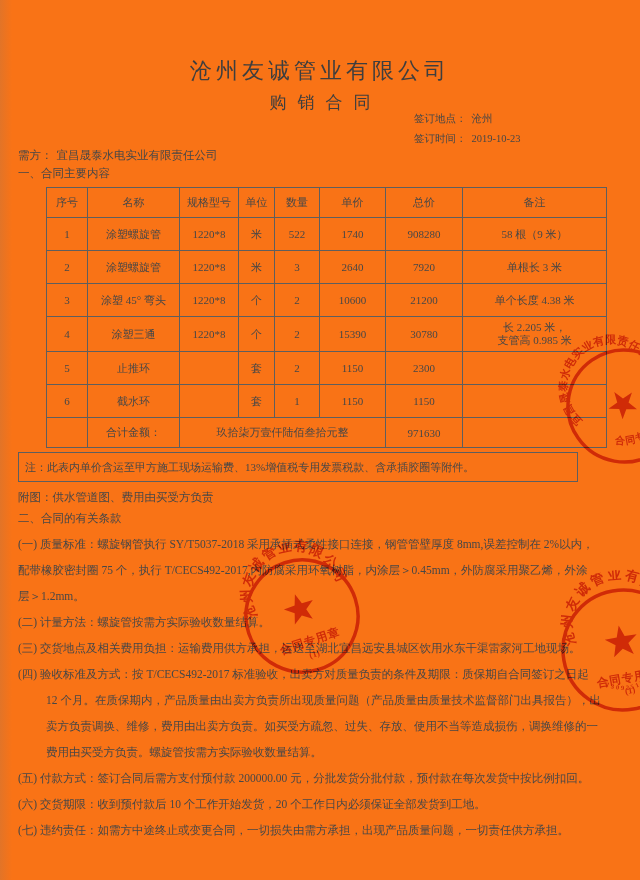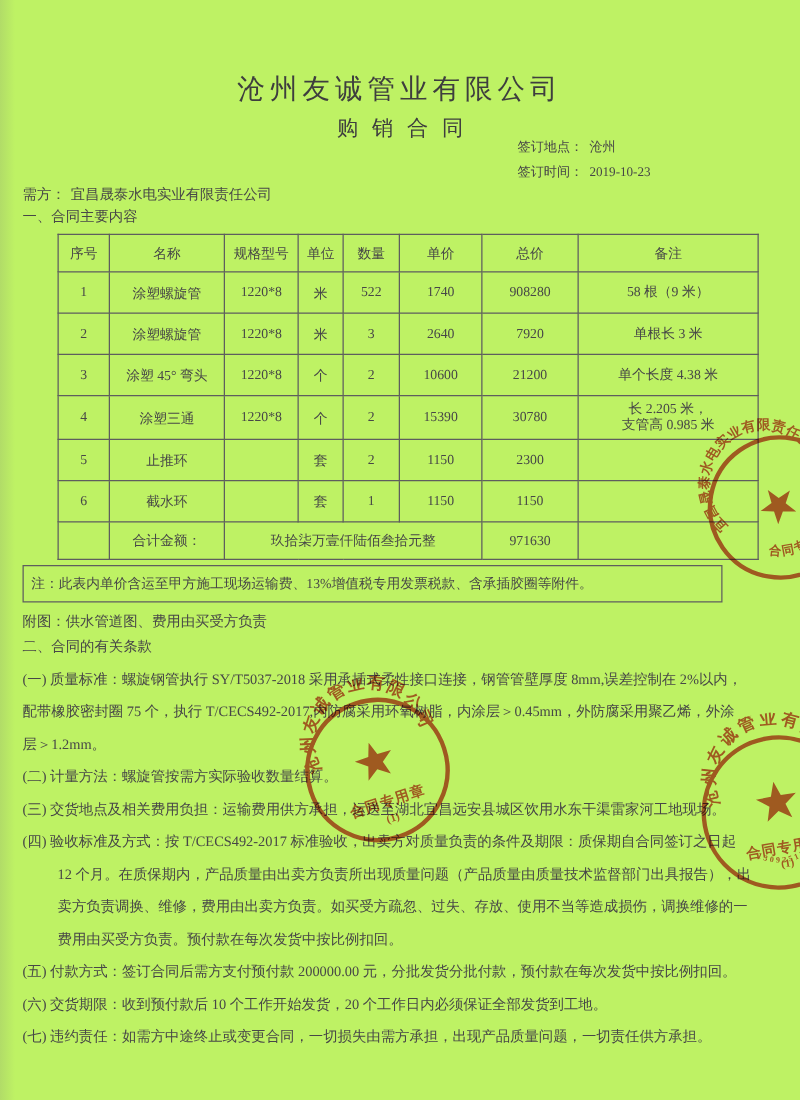--- a/index.html
+++ b/index.html
@@ -1,18 +1,18 @@
 <!DOCTYPE html>
 <html><head>
 <meta charset="utf-8">
 <style>
   html,body { margin:0; padding:0; background:#ffffff; }
   .page {
     position:relative; width:640px; height:880px;
-    background:#bef264; overflow:hidden;
+    background:#f97316; overflow:hidden;
     font-family:"Liberation Serif","DejaVu Serif",serif;
     color:#474747;
   }
   .scan-shadow-left {
     position:absolute; left:0; top:0; width:12px; height:100%;
     background:linear-gradient(to right, rgba(120,120,120,0.18), rgba(120,120,120,0));
     pointer-events:none;
   }
   .company-title {
     position:absolute; top:56px; left:0; width:100%;
@@ -190,21 +190,21 @@
   <div class="terms">
     <div class="term-line">二、合同的有关条款</div>
     <div class="term-line">(一) 质量标准：螺旋钢管执行 SY/T5037-2018 采用承插式柔性接口连接，钢管管壁厚度 8mm,误差控制在 2%以内，</div>
     <div class="term-line">配带橡胶密封圈 75 个，执行 T/CECS492-2017,内防腐采用环氧树脂，内涂层＞0.45mm，外防腐采用聚乙烯，外涂</div>
     <div class="term-line">层＞1.2mm。</div>
     <div class="term-line">(二) 计量方法：螺旋管按需方实际验收数量结算。</div>
     <div class="term-line">(三) 交货地点及相关费用负担：运输费用供方承担，运送至湖北宜昌远安县城区饮用水东干渠雷家河工地现场。</div>
     <div class="term-line">(四) 验收标准及方式：按 T/CECS492-2017 标准验收，出卖方对质量负责的条件及期限：质保期自合同签订之日起</div>
     <div class="term-line indent">12 个月。在质保期内，产品质量由出卖方负责所出现质量问题（产品质量由质量技术监督部门出具报告），出</div>
     <div class="term-line indent">卖方负责调换、维修，费用由出卖方负责。如买受方疏忽、过失、存放、使用不当等造成损伤，调换维修的一</div>
-    <div class="term-line indent">费用由买受方负责。预付款在每次发货中按比例扣回。</div>
+    <div class="term-line indent">费用由买受方负责。螺旋管按需方实际验收数量结算。</div>
     <div class="term-line">(五) 付款方式：签订合同后需方支付预付款 200000.00 元，分批发货分批付款，预付款在每次发货中按比例扣回。</div>
     <div class="term-line">(六) 交货期限：收到预付款后 10 个工作开始发货，20 个工作日内必须保证全部发货到工地。</div>
     <div class="term-line">(七) 违约责任：如需方中途终止或变更合同，一切损失由需方承担，出现产品质量问题，一切责任供方承担。</div>
   </div>
 
   <svg id="stamp-buyer" class="stamp" width="150" height="150" viewBox="0 0 150 150">
     <circle cx="75" cy="75" r="56" fill="none" stroke="#cc3b2a" stroke-width="3.5"></circle>
     <path id="arc-buyer-top" d="M32.5,63.6 A44,44 0 1 1 117.5,63.6" fill="none"></path>
     <path id="arc-buyer-bot" d="M43.9,96.8 A38,38 0 0 0 106.1,96.8" fill="none"></path>
     <path transform="translate(75,73)" fill="#cc3b2a" d="M0,-15 L3.5,-4.8 L14.3,-4.6 L5.7,1.8 L8.8,12.1 L0,6 L-8.8,12.1 L-5.7,1.8 L-14.3,-4.6 L-3.5,-4.8 Z"></path>

